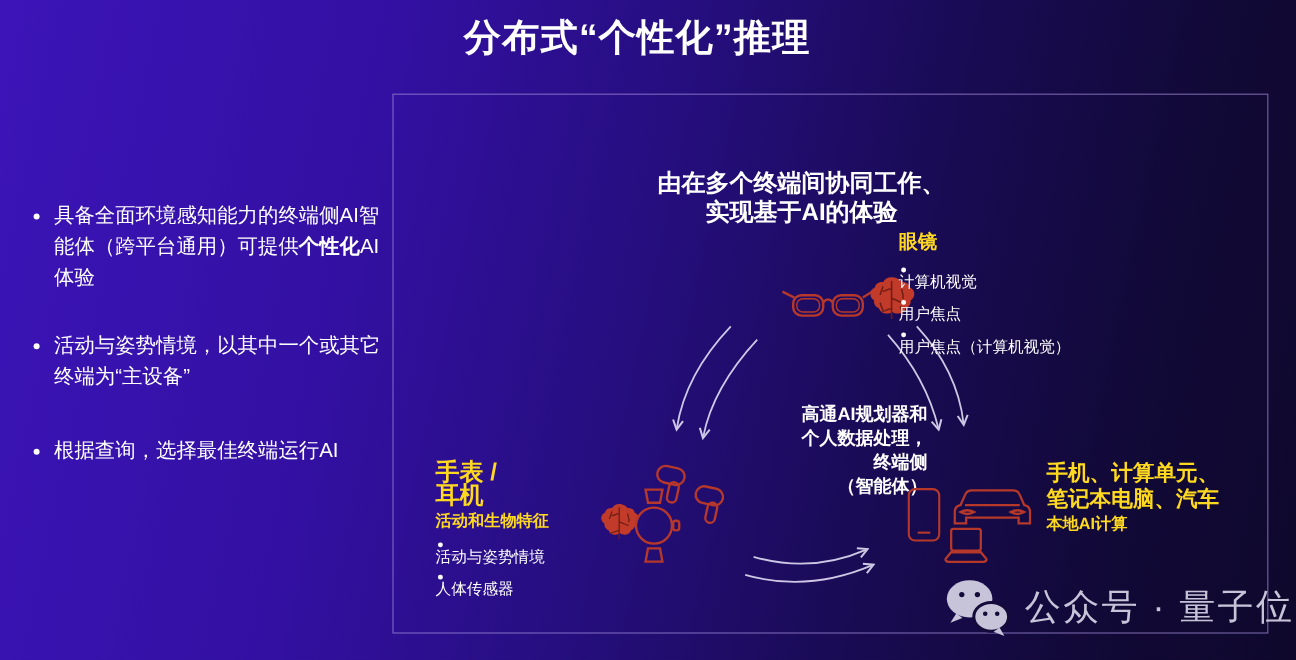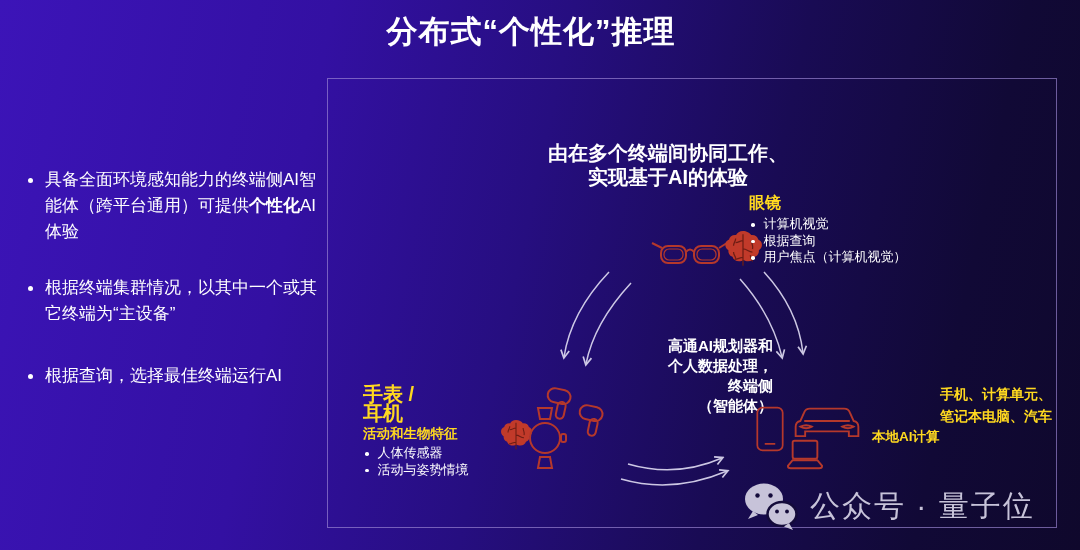--- a/index.html
+++ b/index.html
@@ -26,52 +26,52 @@
   }
   .intro { position:absolute; left:0; top:26px; width:680px; text-align:center;
     font-size:20px; font-weight:bold; line-height:24px;margin-top:36px; }
   .center-text { position:absolute; left:245px; top:258px; width:200px; text-align:right;
     font-size:15px; font-weight:bold; line-height:17px; }
   .center-text div { margin-bottom:3px; }
   
   .info h3 { color:#ffd91f; font-weight:bold; }
   .info h4 { color:#ffd91f; font-weight:bold; font-size:13.5px; line-height:17px; }
   .info ul { list-style:none; margin-top:3px; }
-  .info li { display:flex; font-size:13px; line-height:16.5px; color:#fff; }
+  .info li { display:flex; font-size:13px; line-height:16.5px; color:#fff;flex-direction:column; }
   .info .dot { flex:0 0 auto; width:3.5px; height:3.5px; border-radius:50%; background:#fff; margin:7px 9px 0 2px; }
   .glasses-info { position:absolute; left:421px; top:114px; width:240px; }
   .glasses-info h3 { font-size:16px; line-height:20px; margin-bottom:2px; }
   .wear-info { position:absolute; left:35px; top:306px; width:180px; }
   .wear-info h3 { font-size:20px; line-height:19px; }
   .wear-info h4 { margin-top:2px; }
   .dev-info { position:absolute; left:544px; top:304px; width:180px; }
-  .dev-info h3 { font-size:14px; line-height:22px;text-align:right; }
+  .dev-info h3 { font-size:18px; line-height:22px; }
   .dev-info h4 { margin-top:1px; }
   .dev-info li { font-size:13.5px; line-height:17px; }
   svg { position:absolute; overflow:visible; }
   .arrows { left:0; top:0; width:730px; height:450px; }
   
-  .watermark { position:absolute; left:744px; top:482px; display:flex; align-items:center;text-align:center; }
+  .watermark { position:absolute; left:788px; top:482px; display:flex; align-items:center;text-align:center; }
   .watermark .wm-text { font-size:30px; color:#c7c3d9; letter-spacing:2px; margin-left:12px; }
 </style>
 </head>
 <body>
 
 <div class="slide">
 
   <div class="title">分布式“个性化”推理</div>
 
   <div class="sidebar">
     <div class="s-item">
       <span class="s-dot"></span>
       <span class="s-text"><span>具备全面环境感知能力的终端侧AI智能体（跨平台通用）可提供</span><b>个性化</b><span>AI体验</span></span>
     </div>
     <div class="s-item gap2" style="margin-top:30px;">
       <span class="s-dot"></span>
-      <span class="s-text">根据终端集群情况，以其中一个或其它终端为“主设备”</span>
+      <span class="s-text">活动与姿势情境，以其中一个或其它终端为“主设备”</span>
     </div>
     <div class="s-item">
       <span class="s-dot"></span>
       <span class="s-text">根据查询，选择最佳终端运行AI</span>
     </div>
   </div>
 
   <div class="box">
 
     <div class="intro">
@@ -113,21 +113,21 @@
 
     <div class="info glasses-info">
       <h3>眼镜</h3>
       <ul>
         <li>
             <span class="dot"></span>
             <span>计算机视觉</span>
           </li>
         <li>
             <span class="dot"></span>
-            <span>根据查询</span>
+            <span>用户焦点</span>
           </li>
         <li>
             <span class="dot"></span>
             <span>用户焦点（计算机视觉）</span>
           </li>
       </ul>
     </div>
 
     <div class="center-text">
       <div>高通AI规划器和</div>
@@ -161,25 +161,25 @@
       </g>
     </svg>
 
     <div class="info wear-info">
       <h3>手表 /</h3>
       <h3>耳机</h3>
       <h4>活动和生物特征</h4>
       <ul>
         <li>
             <span class="dot"></span>
+            <span>活动与姿势情境</span>
+          </li>
+        <li>
+            <span class="dot"></span>
             <span>人体传感器</span>
-          </li>
-        <li>
-            <span class="dot"></span>
-            <span>活动与姿势情境</span>
           </li>
       </ul>
     </div>
 
     <svg style="left:428px; top:326px;" width="28" height="48" viewBox="0 0 32 52">
       <g fill="none" stroke="#b5382b" stroke-width="2">
         <rect x="1.5" y="1.5" width="29" height="49" rx="6"></rect>
         <path d="M10 43 h12"></path>
       </g>
     </svg>

